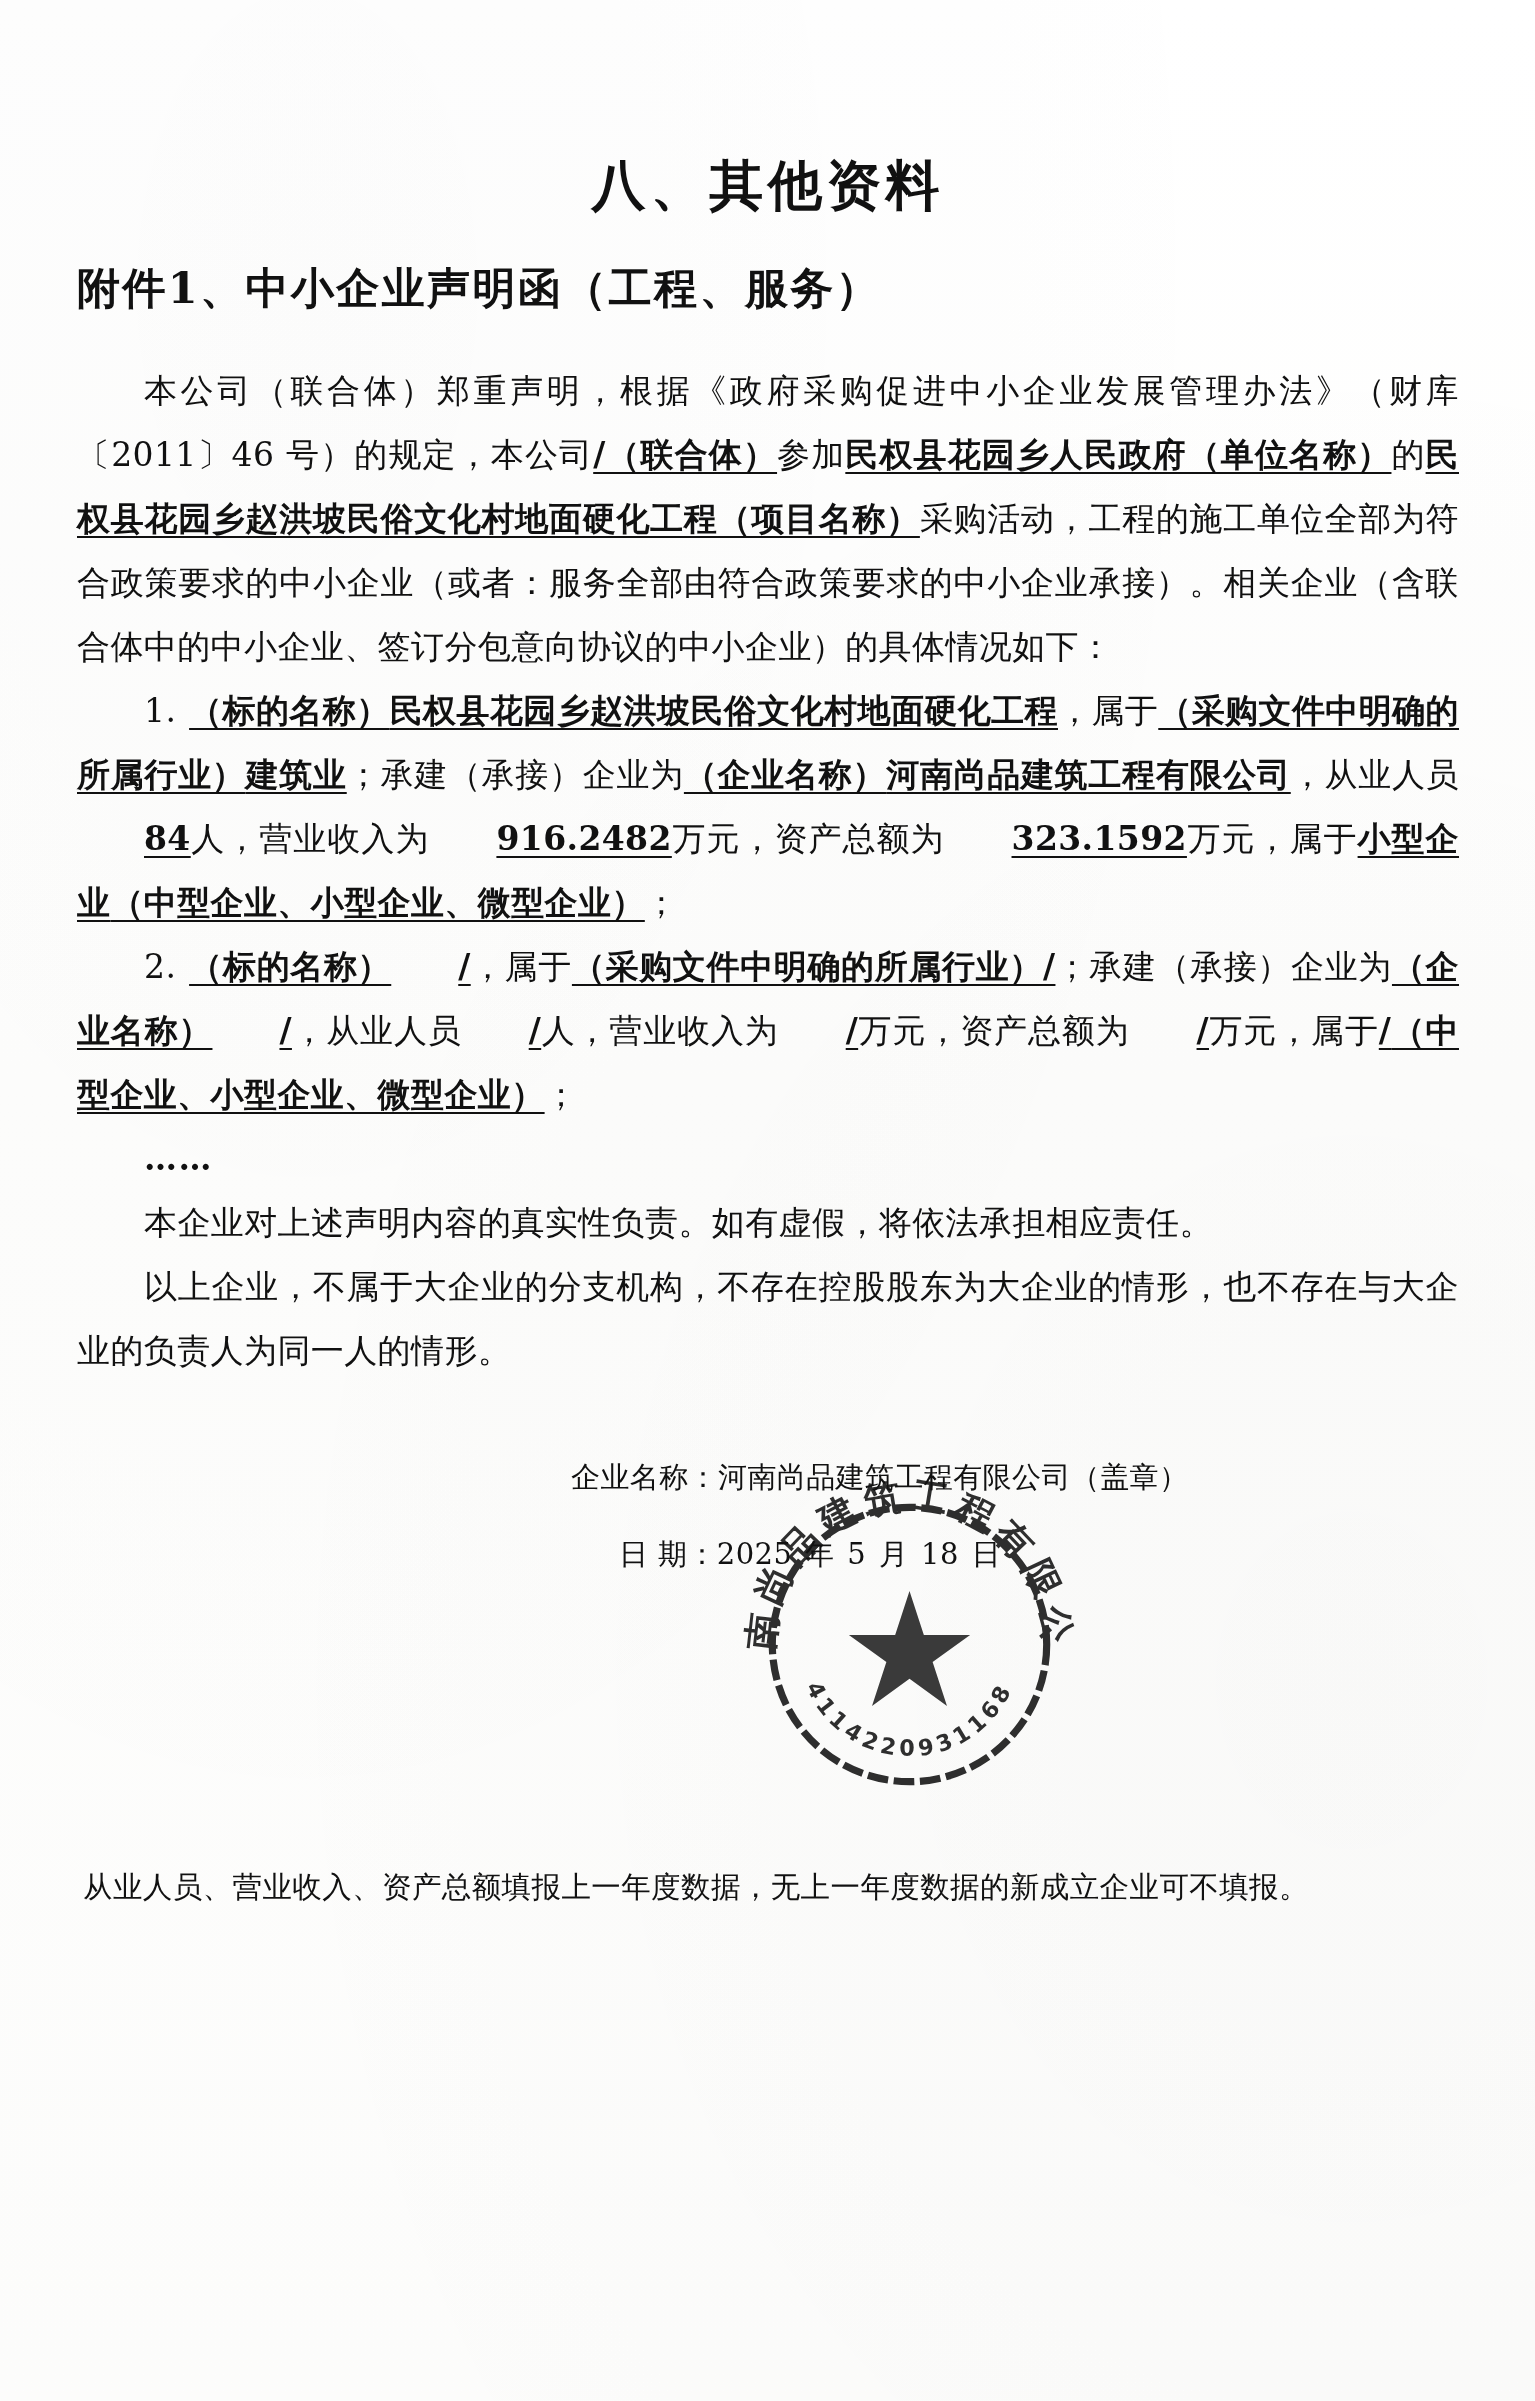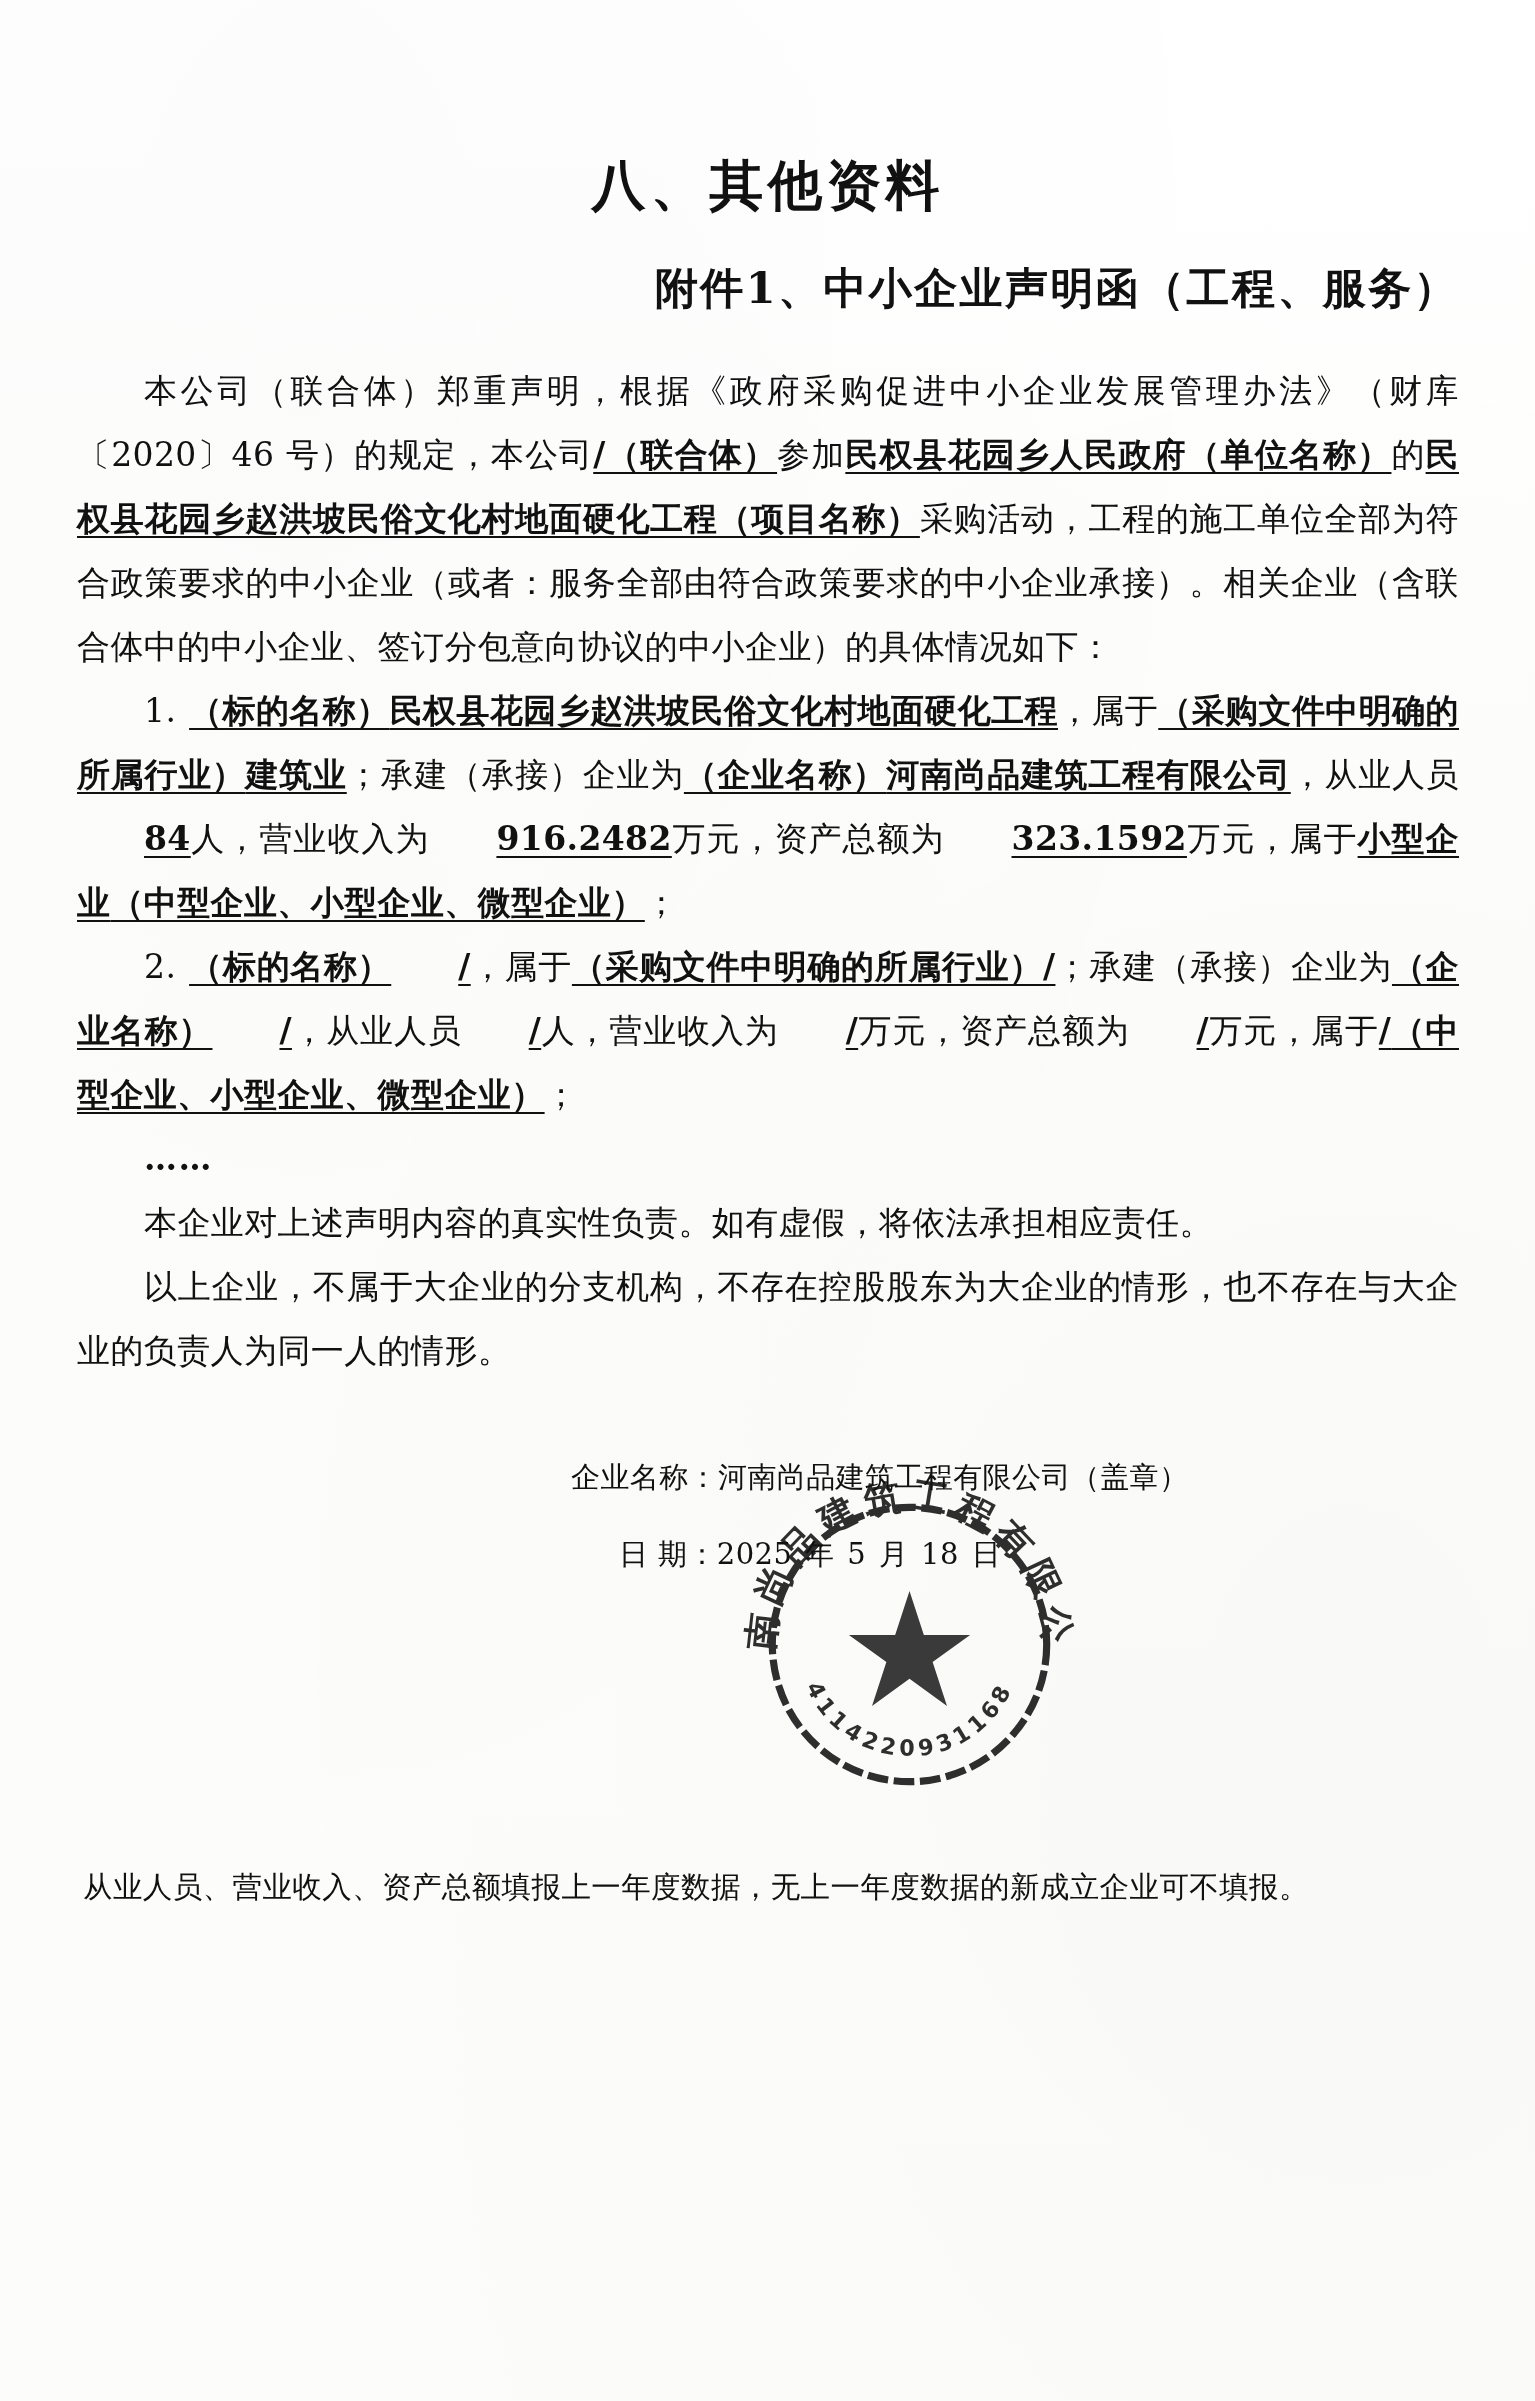--- a/index.html
+++ b/index.html
@@ -40,21 +40,21 @@
   .h-section {
     text-align: center;
     font-weight: bold;
     font-size: 54px;
     letter-spacing: 4.8px;
     margin: 0;
     padding-top: 150px;
     font-family: "DejaVu Serif", "Liberation Serif", serif;
   }
   .h-attachment {
-    text-align: right;
+    text-align: left;
     font-weight: bold;
     font-size: 43px;
     letter-spacing: 2.4px;
     margin: 0;
     padding-top: 37px;
     font-family: "DejaVu Serif", "Liberation Serif", serif;
   }
 
   
   .body-block {
@@ -139,21 +139,21 @@
 <div class="page">
   <div class="paper-noise"></div>
 
   <div class="content">
 
     <h1 class="h-section">八、其他资料</h1>
     <h2 class="h-attachment">附件1、中小企业声明函（工程、服务）</h2>
 
     <div class="body-block">
 
-      <p class="para"><span>本公司（联合体）郑重声明，根据《政府采购促进中小企业发展管理办法》（财库〔2020〕46 号）的规定，本公司</span><span class="u">/（联合体）</span><span>参加</span><span class="u">民权县花园乡人民政府（单位名称）</span><span>的</span><span class="u">民权县花园乡赵洪坡民俗文化村地面硬化工程（项目名称）</span><span>采购活动，工程的施工单位全部为符合政策要求的中小企业（或者：服务全部由符合政策要求的中小企业承接）。相关企业（含联合体中的中小企业、签订分包意向协议的中小企业）的具体情况如下：</span></p>
+      <p class="para"><span>本公司（联合体）郑重声明，根据《政府采购促进中小企业发展管理办法》（财库〔2011〕46 号）的规定，本公司</span><span class="u">/（联合体）</span><span>参加</span><span class="u">民权县花园乡人民政府（单位名称）</span><span>的</span><span class="u">民权县花园乡赵洪坡民俗文化村地面硬化工程（项目名称）</span><span>采购活动，工程的施工单位全部为符合政策要求的中小企业（或者：服务全部由符合政策要求的中小企业承接）。相关企业（含联合体中的中小企业、签订分包意向协议的中小企业）的具体情况如下：</span></p>
 
       <p class="para"><span>1.</span><span class="sp"></span><span class="u">（标的名称）</span><span class="u">民权县花园乡赵洪坡民俗文化村地面硬化工程</span><span>，属于</span><span class="u">（采购文件中明确的所属行业）</span><span class="u">建筑业</span><span>；承建（承接）企业为</span><span class="u">（企业名称）</span><span class="u">河南尚品建筑工程有限公司</span><span>，从业人员</span><span class="blank">84</span><span>人，营业收入为</span><span class="blank">916.2482</span><span>万元，资产总额为</span><span class="blank">323.1592</span><span>万元，属于</span><span class="u">小型企业</span><span class="u">（中型企业、小型企业、微型企业）</span><span>；</span></p>
 
       <p class="para"><span>2.</span><span class="sp"></span><span class="u">（标的名称）</span><span class="blank">/</span><span>，属于</span><span class="u">（采购文件中明确的所属行业）</span><span class="u">/</span><span>；承建（承接）企业为</span><span class="u">（企业名称）</span><span class="blank">/</span><span>，从业人员</span><span class="blank">/</span><span>人，营业收入为</span><span class="blank">/</span><span>万元，资产总额为</span><span class="blank">/</span><span>万元，属于</span><span class="u">/</span><span class="u">（中型企业、小型企业、微型企业）</span><span>；</span></p>
 
       <p class="para"><span class="dots">……</span></p>
 
       <p class="para">本企业对上述声明内容的真实性负责。如有虚假，将依法承担相应责任。</p>
 
       <p class="para">以上企业，不属于大企业的分支机构，不存在控股股东为大企业的情形，也不存在与大企业的负责人为同一人的情形。</p>

